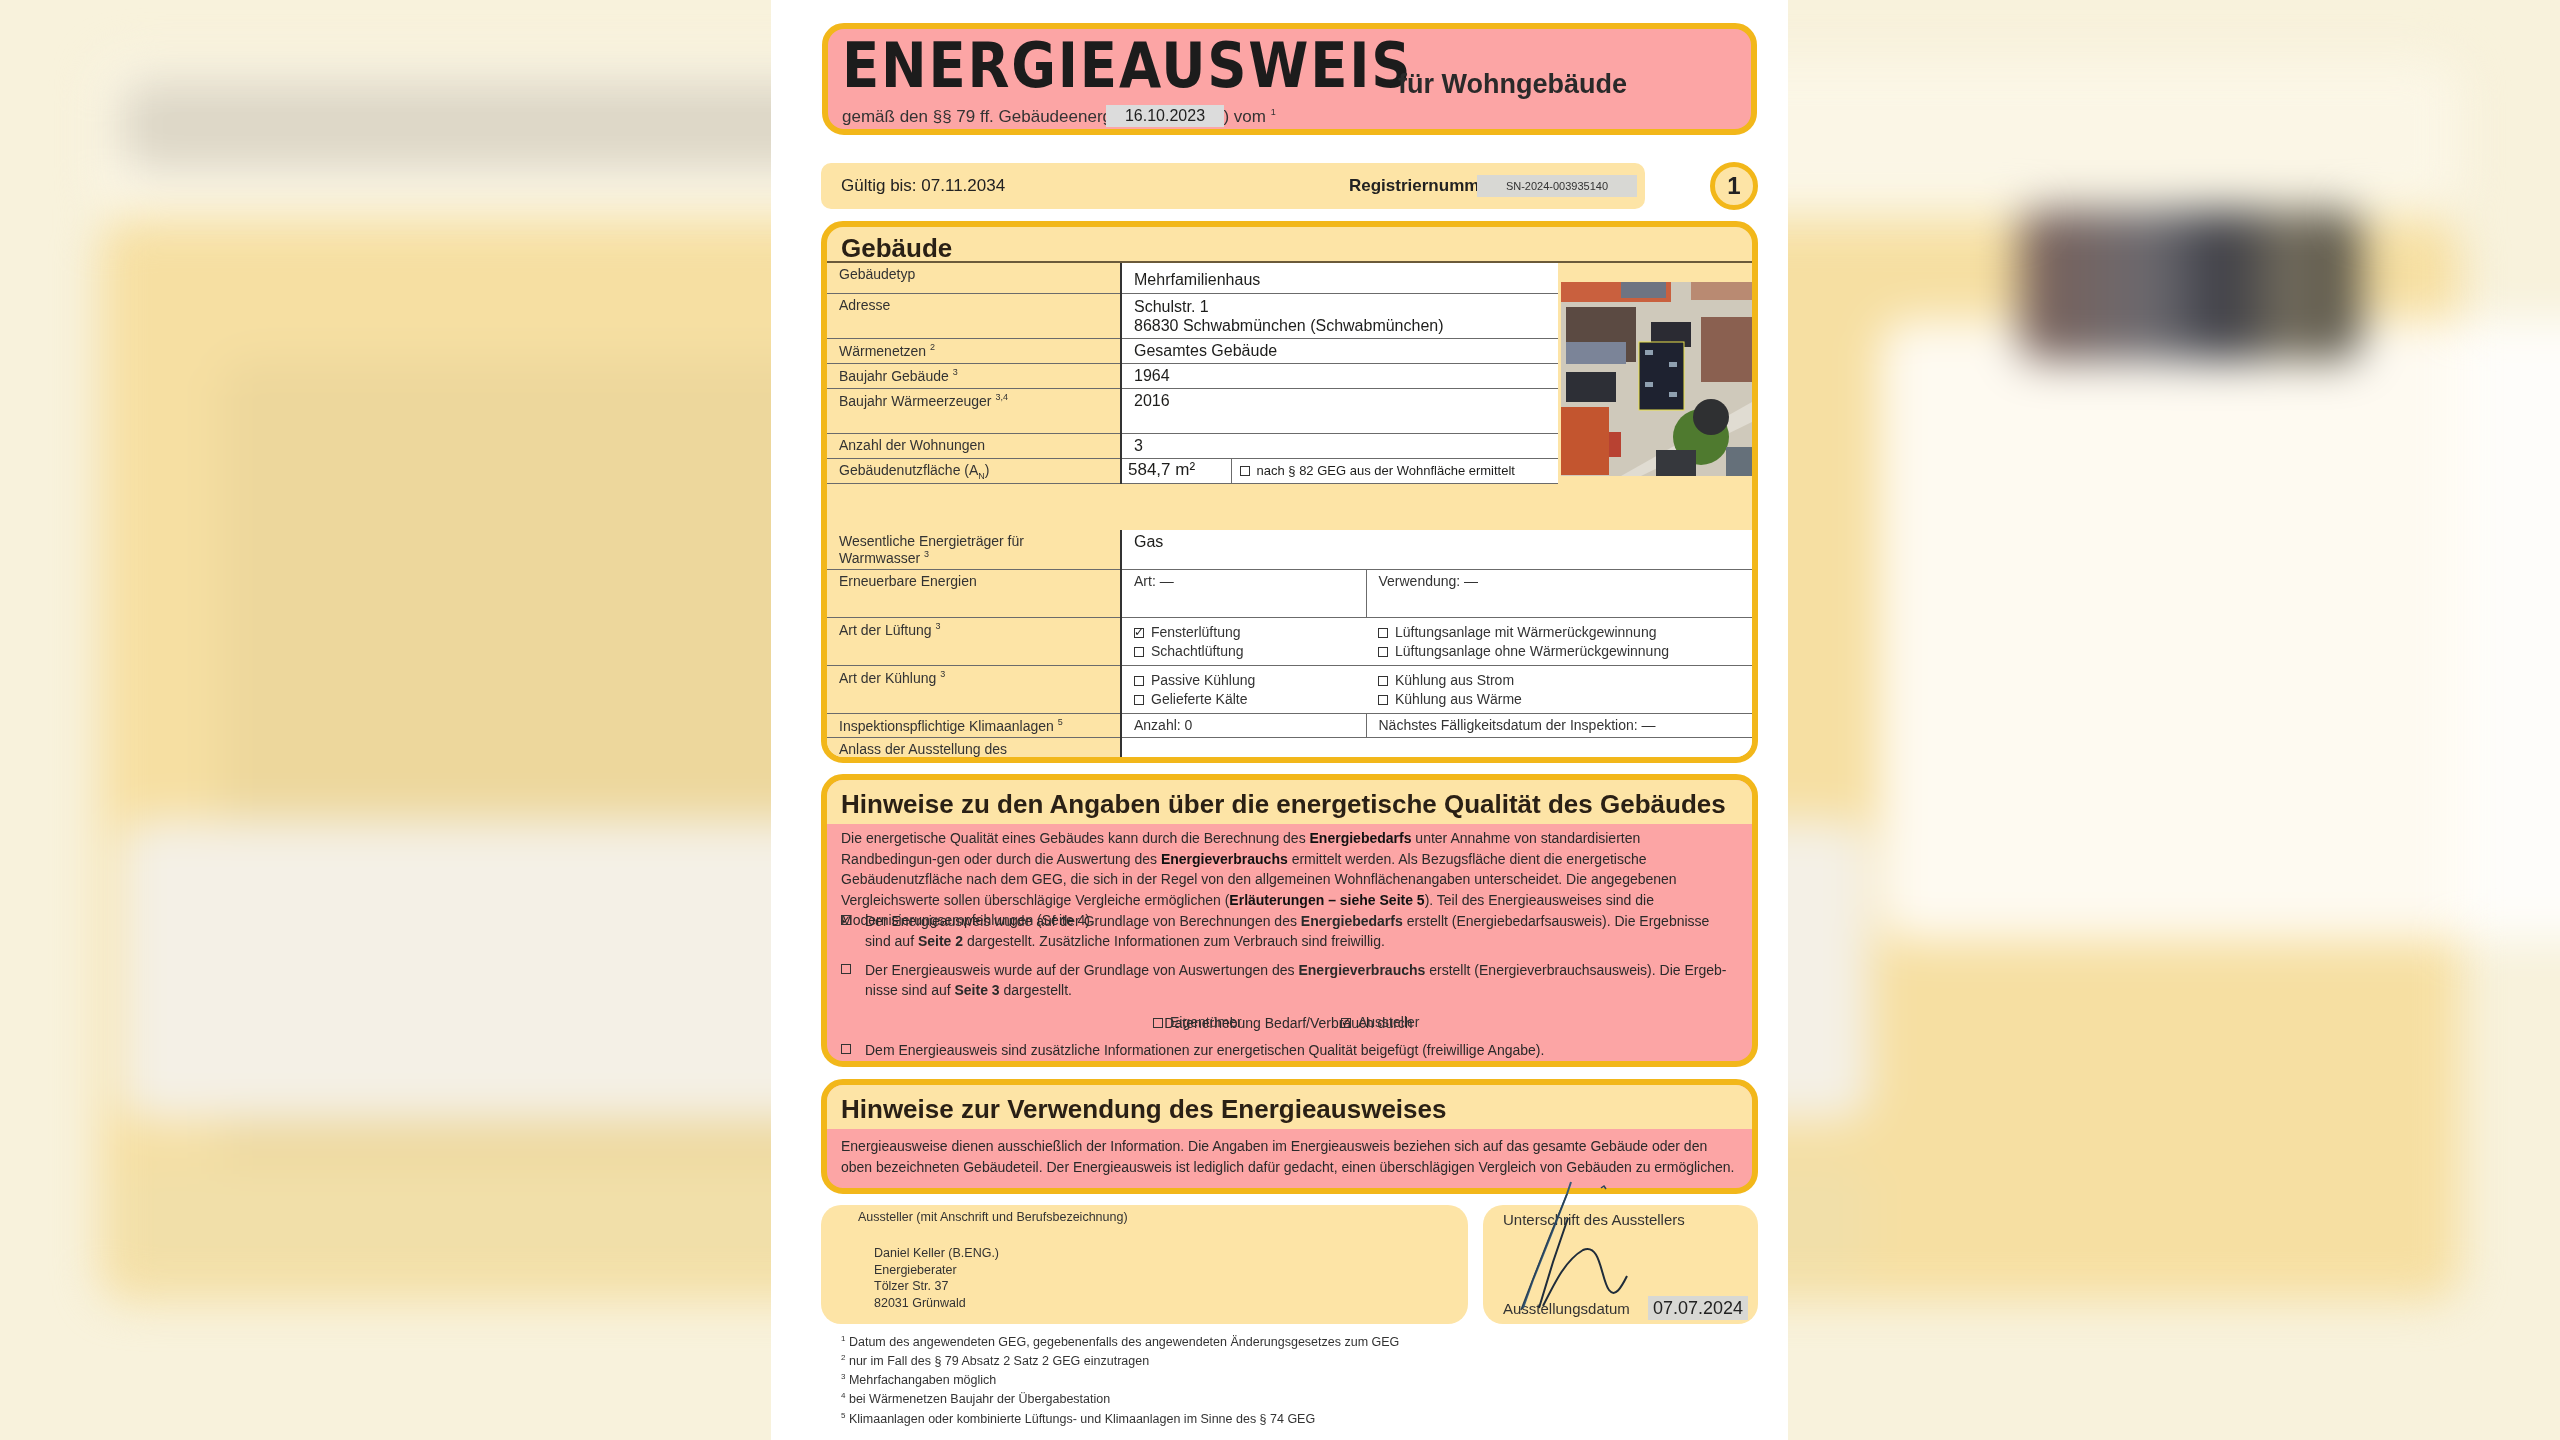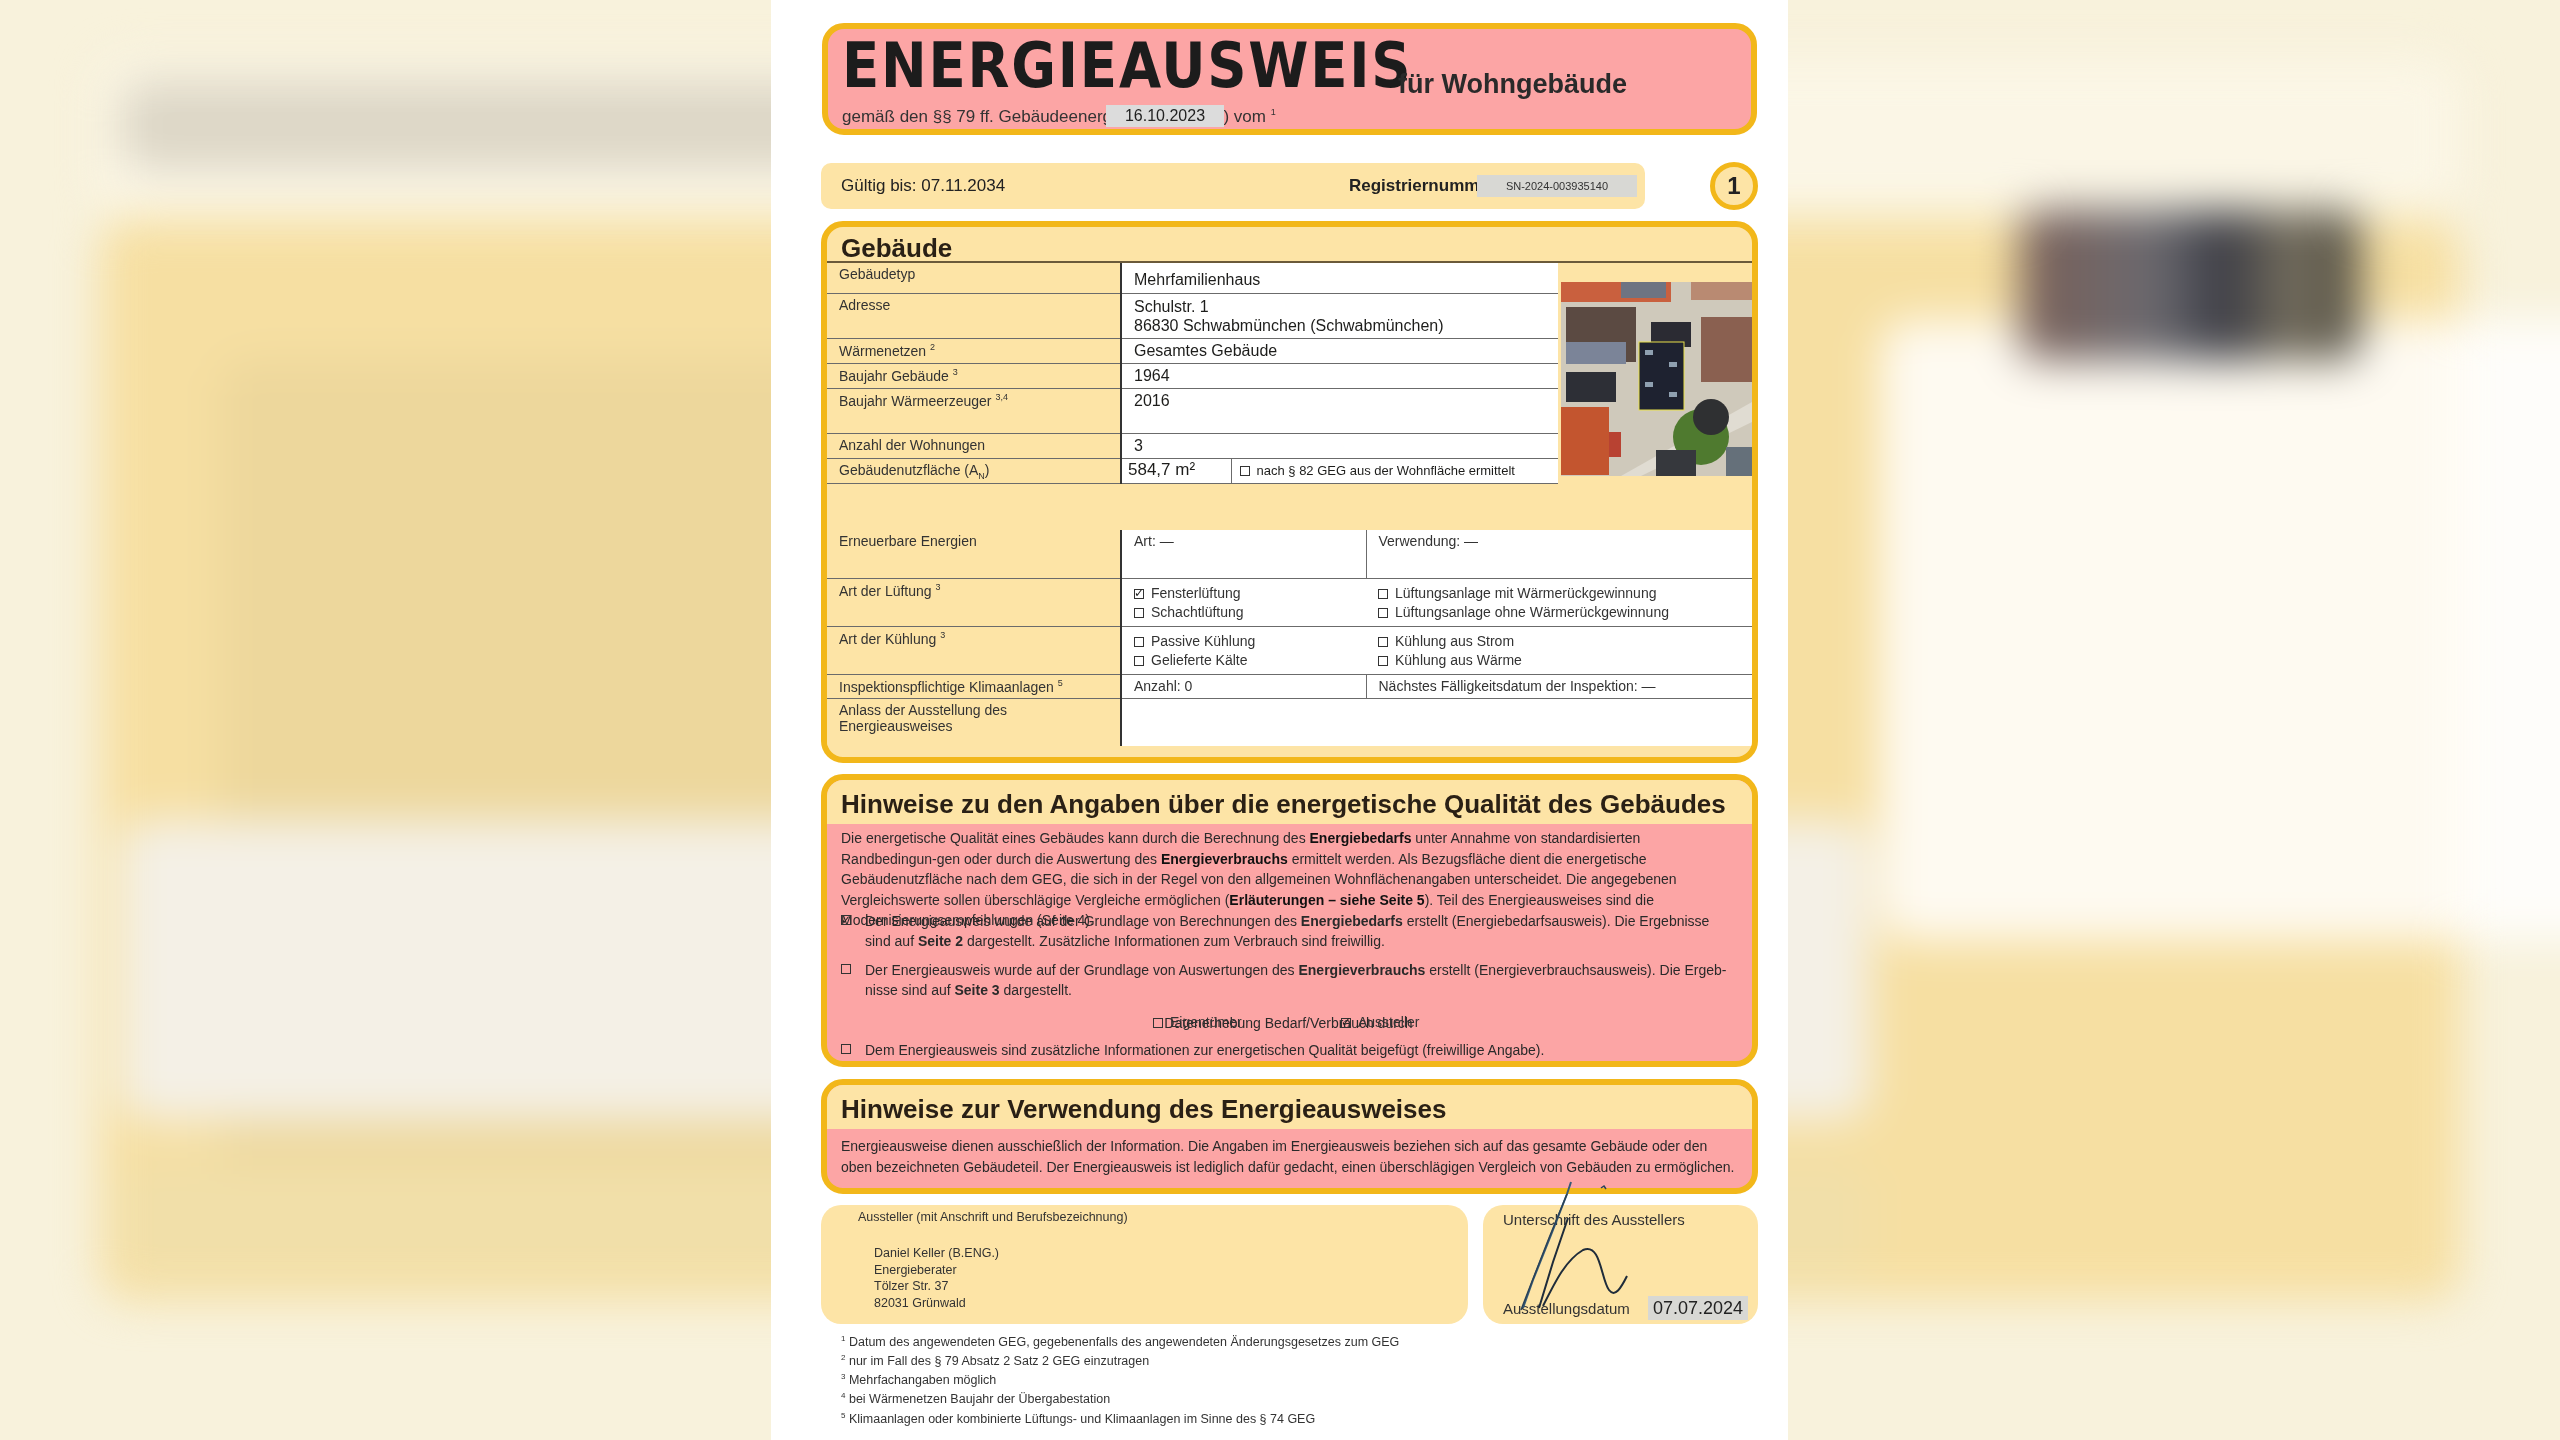--- a/index.html
+++ b/index.html
@@ -145,20 +145,24 @@
         <td class="val" style="width:110px;text-align:left;border-right:1.5px solid #6b6b6b;font-size:17px;padding:1px 6px;">584,7 m²</td>
         <td class="val" style="font-size:13px;padding:4px 8px;">
           <span class="cb"></span><span>nach § 82 GEG aus der Wohnfläche ermittelt</span>
         </td>
       </tr>
     </tbody>
       </table>
 
     <table class="g" style="top:303px;">
       <tbody>
+      <tr style="height:24px;">
+        <td class="lab"><span>Wesentliche Energieträger für Warmwasser</span> <sup>3</sup></td>
+        <td class="val" colspan="3">Gas</td>
+      </tr>
       <tr style="height:48px;">
         <td class="lab">Erneuerbare Energien</td>
         <td class="val" style="width:245px;font-size:14px;color:#333;border-right:1.5px solid #6b6b6b;">Art: —</td>
         <td class="val" colspan="2" style="font-size:14px;color:#333;">Verwendung: —</td>
       </tr>
       <tr style="height:48px;">
         <td class="lab"><span>Art der Lüftung</span> <sup>3</sup></td>
         <td class="val" style="padding-top:5px;">
           <div class="opt"><span class="cb checked"></span><span>Fensterlüftung</span></div>
           <div class="opt"><span class="cb"></span><span>Schachtlüftung</span></div>

